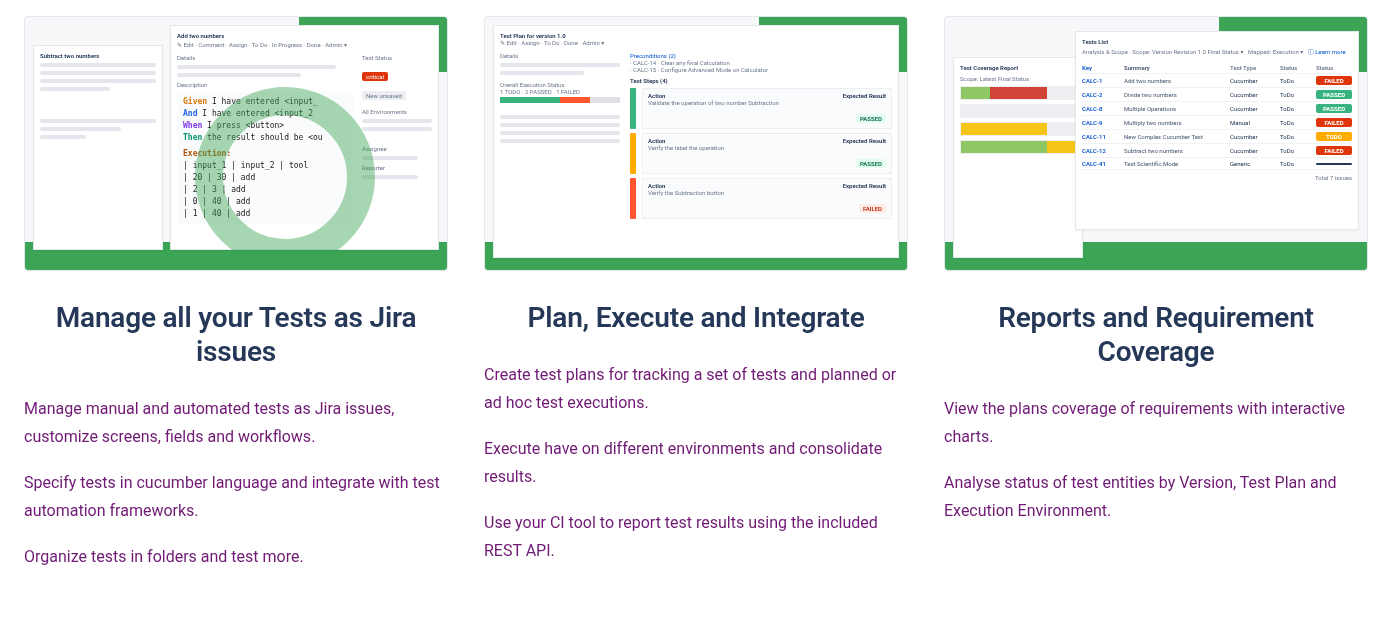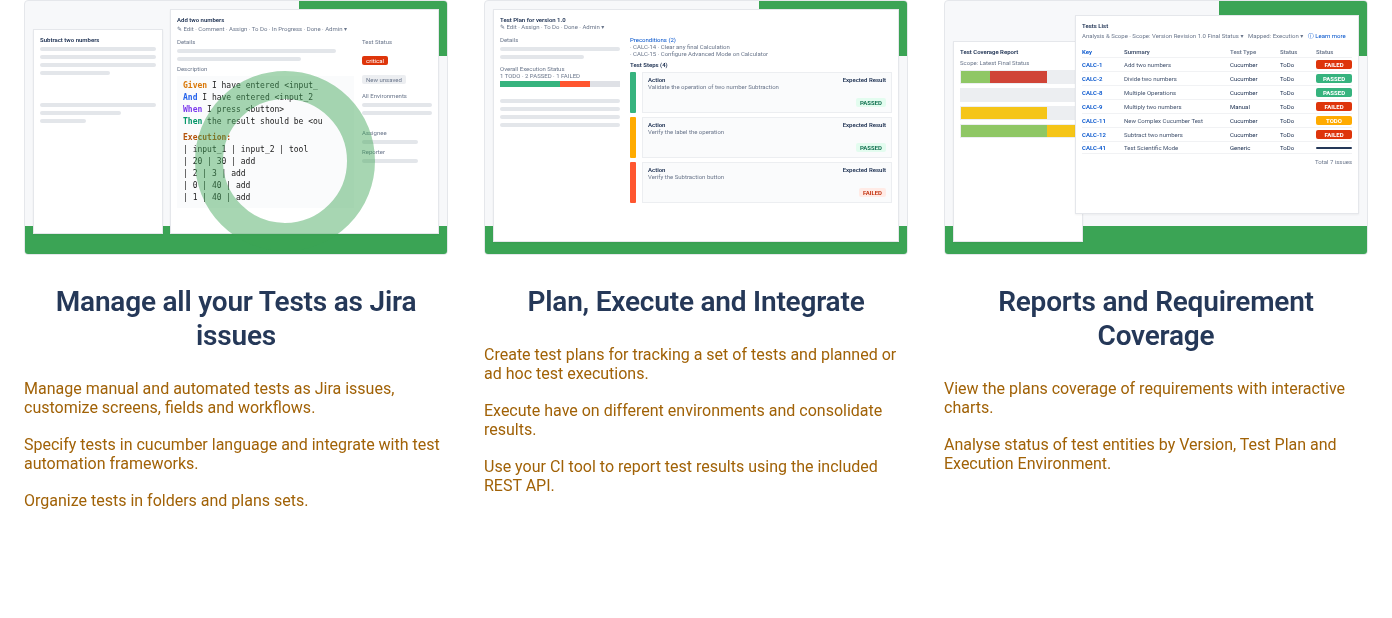--- a/index.html
+++ b/index.html
@@ -6,21 +6,21 @@
   body {
     font-family: -apple-system, BlinkMacSystemFont, "Segoe UI", Roboto, Helvetica, Arial, sans-serif;
     width: 1392px;
     height: 618px;
     background: #fff;
     color: #172B4D;
   }
   .cards {
     display: flex;
     gap: 36px;
-    padding: 0 24px;
+    padding: 16px 24px;
   }
   .card {
     flex: 1 1 0;
     display: flex;
     flex-direction: column;
   }
   .thumb {
     width: 100%;
     height: 255px;
     border: 1px solid #e5e7eb;
@@ -132,22 +132,22 @@
     font-size: 28px;
     line-height: 34px;
     font-weight: 600;
     text-align: center;
     color: #253858;
     margin: 30px 0 26px;
     letter-spacing: -0.2px;
   }
   .para {
     font-size: 16px;
-    line-height: 19px;
-    color: #a16207;
+    line-height: 28px;
+    color: #701a75;
     margin-bottom: 18px;
   }
 </style>
 </head>
 <body>
 
 <div class="cards">
 
   <div class="card">
     <div class="thumb">
@@ -206,21 +206,21 @@
           </div>
         </div>
       </div>
 
       <div class="t1-ring"></div>
     </div>
 
     <h2 class="title">Manage all your Tests as Jira issues</h2>
     <p class="para">Manage manual and automated tests as Jira issues, customize screens, fields and workflows.</p>
     <p class="para">Specify tests in cucumber language and integrate with test automation frameworks.</p>
-    <p class="para">Organize tests in folders and plans sets.</p>
+    <p class="para">Organize tests in folders and test more.</p>
   </div>
 
   <div class="card">
     <div class="thumb">
       <div class="green-top"></div>
       <div class="green-bottom"></div>
       <div class="panel t2-main">
         <div class="micro-dark">Test Plan for version 1.0</div>
         <div class="micro">✎ Edit · Assign · To Do · Done · Admin ▾</div>
         <div style="display:flex; gap:10px; margin-top:6px;">

